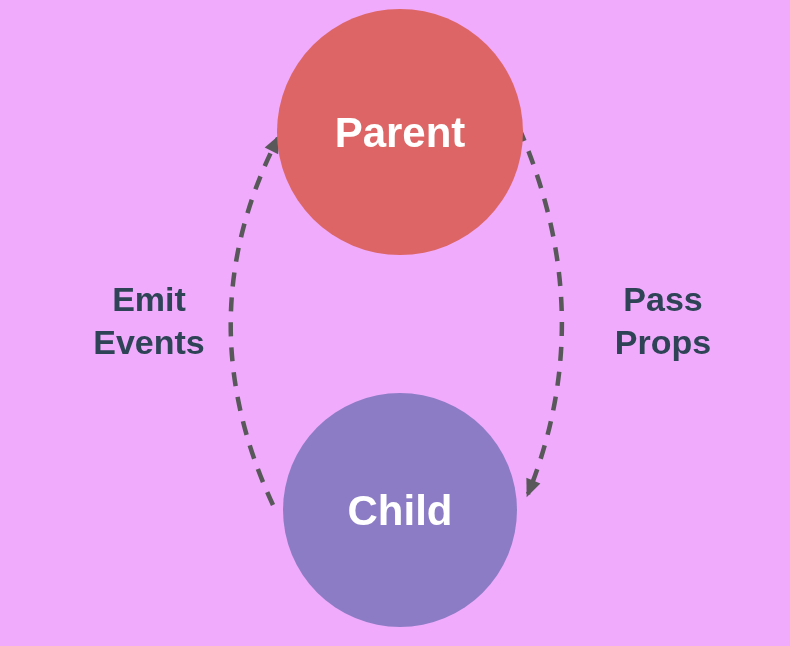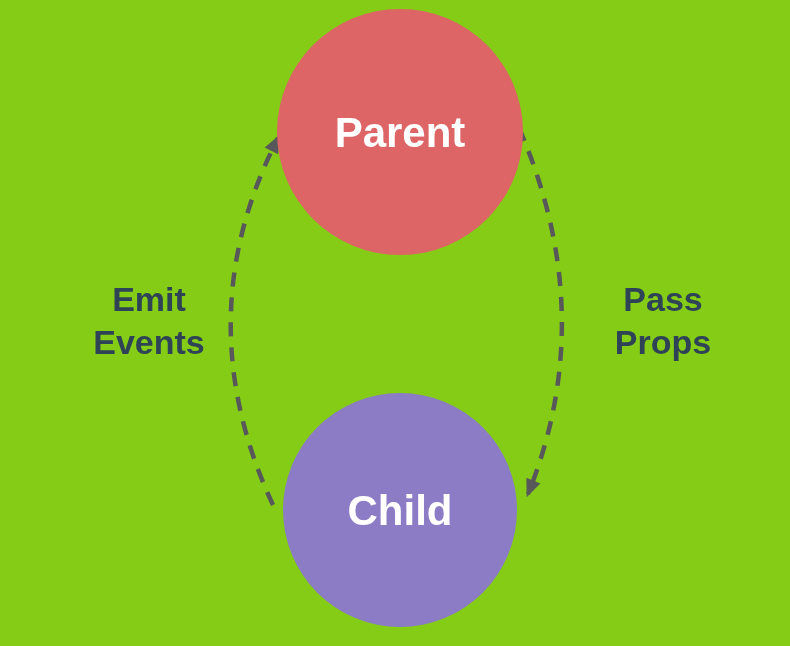--- a/index.html
+++ b/index.html
@@ -5,21 +5,21 @@
   html, body {
     margin: 0;
     padding: 0;
     background: #FFFFFF;
     font-family: "Liberation Sans", sans-serif;
   }
   .canvas {
     position: relative;
     width: 790px;
     height: 646px;
-    background: #84cc16;
+    background: #f0abfc;
     overflow: hidden;
   }
   svg { display: block; }
   .edge-path {
     fill: none;
     stroke: #58585A;
     stroke-width: 4.5;
     stroke-dasharray: 14 11;
   }
   .node-label {

